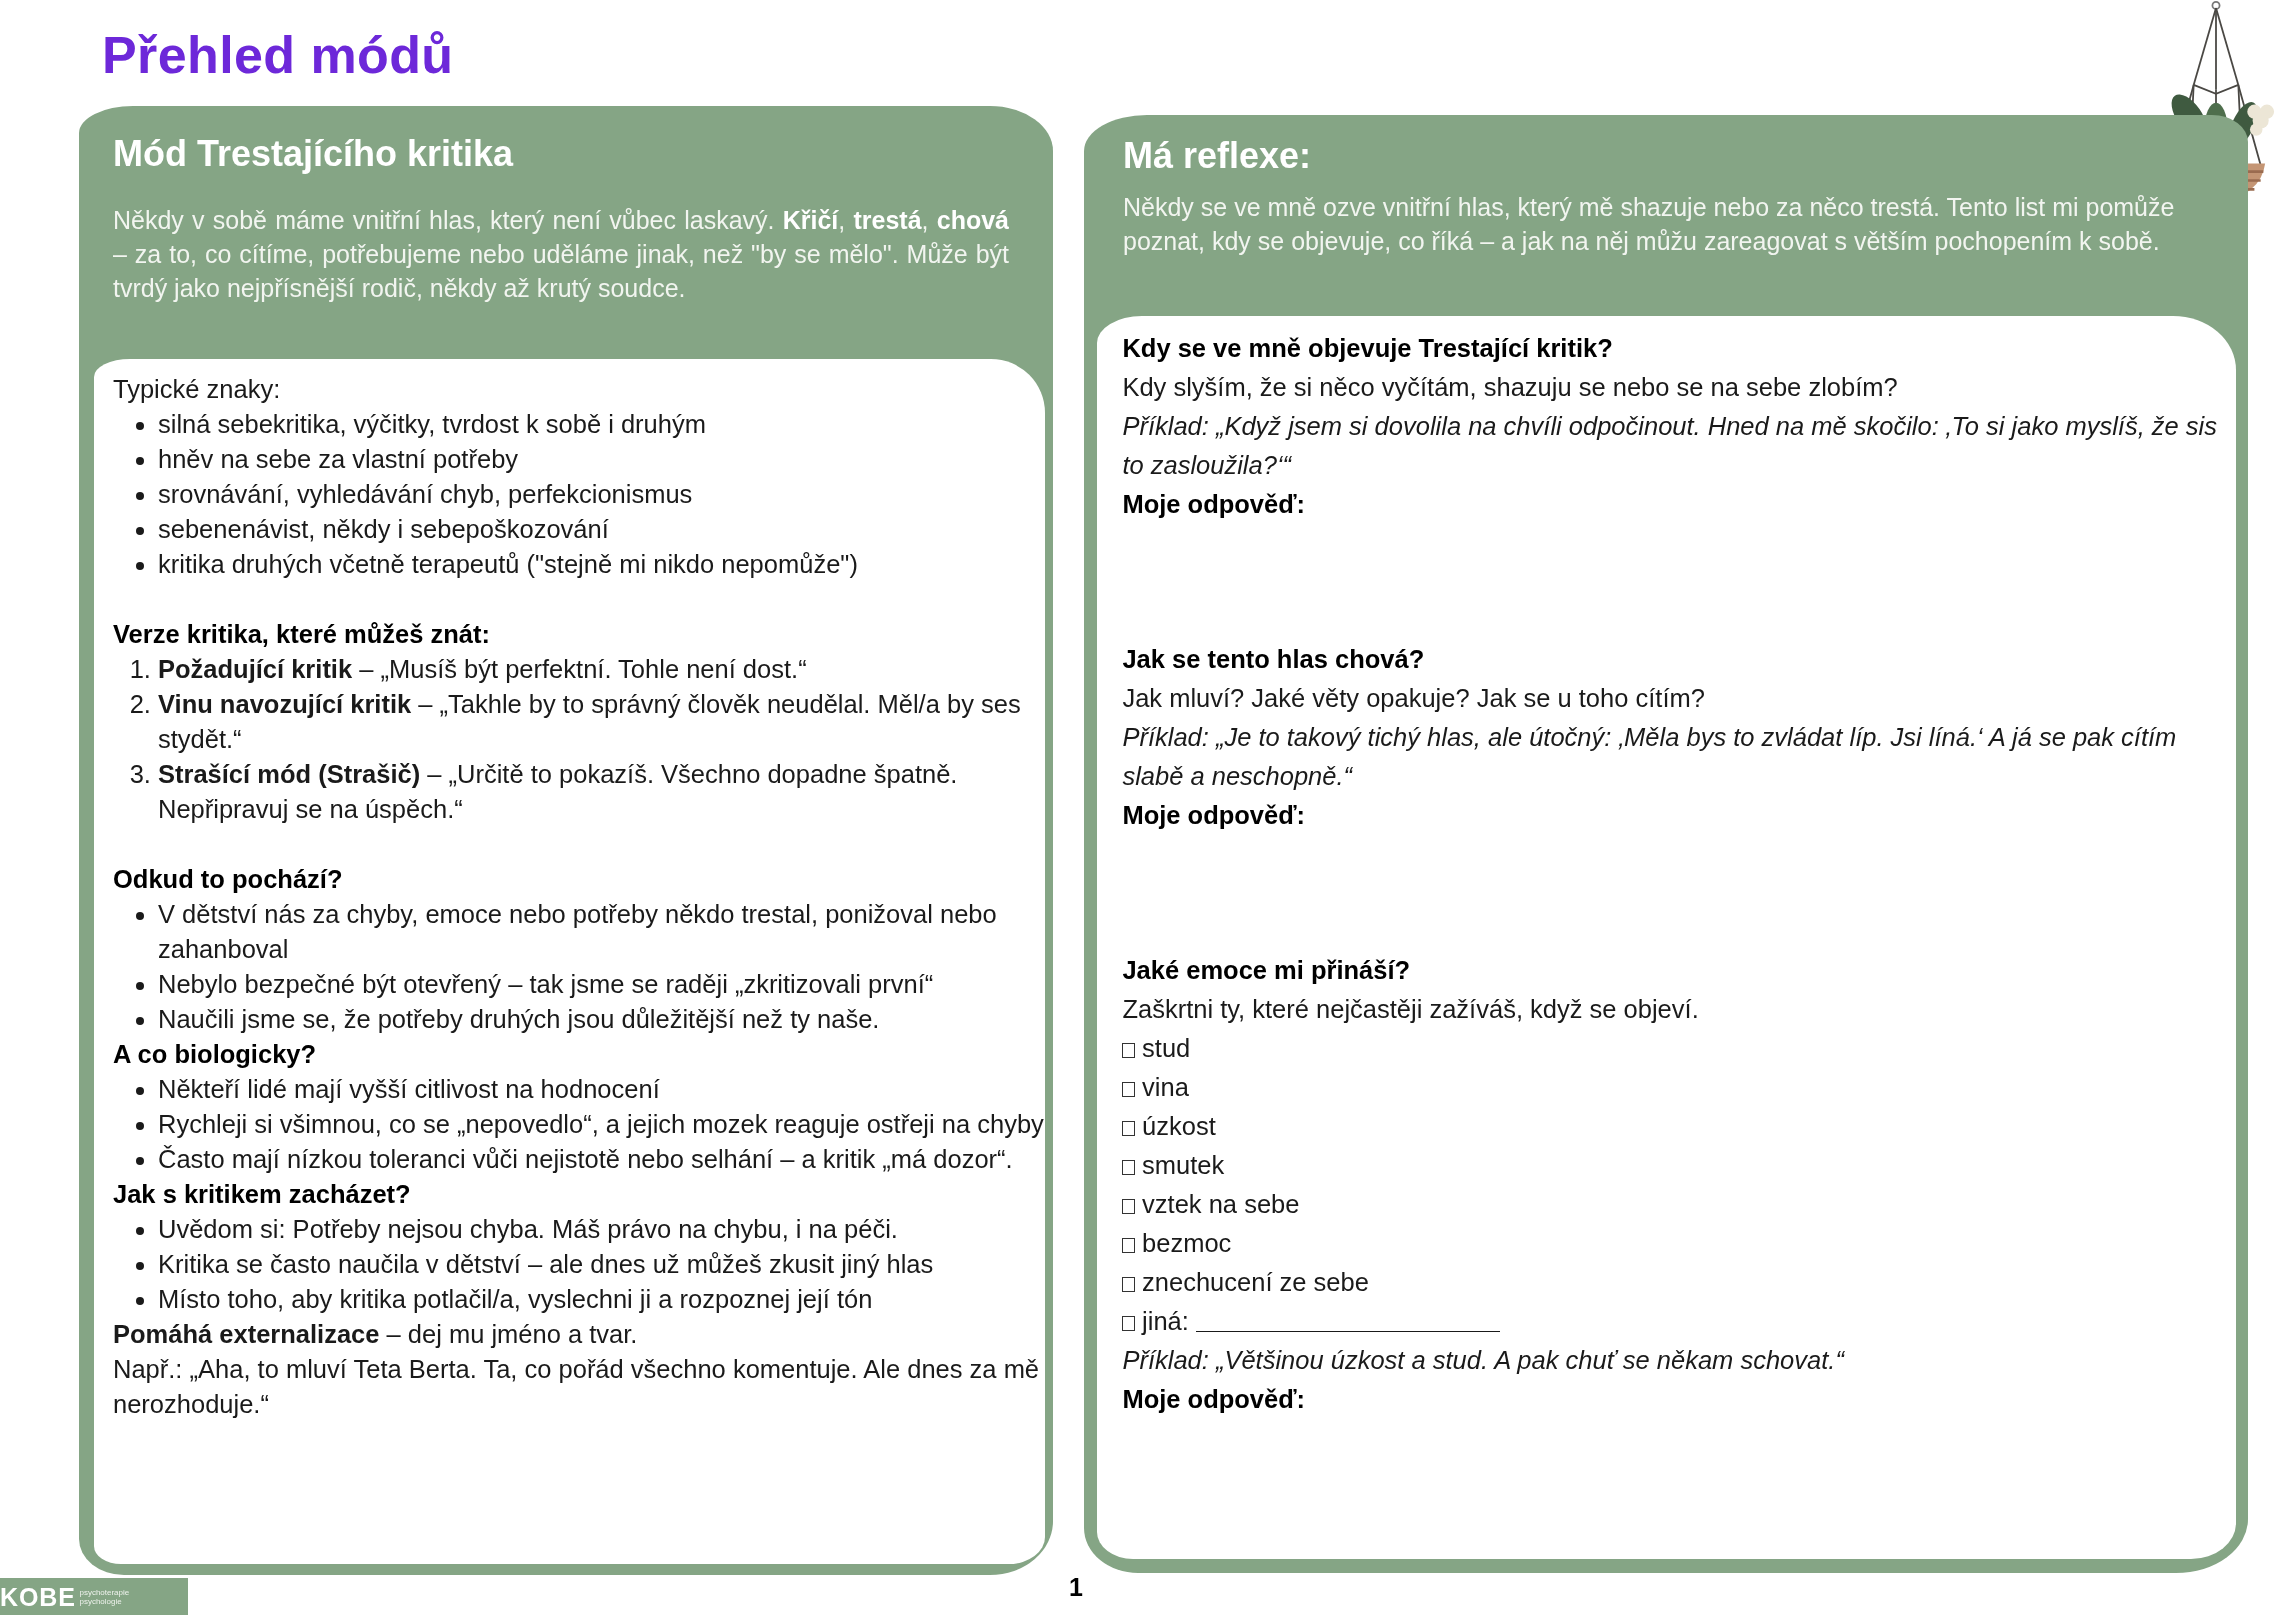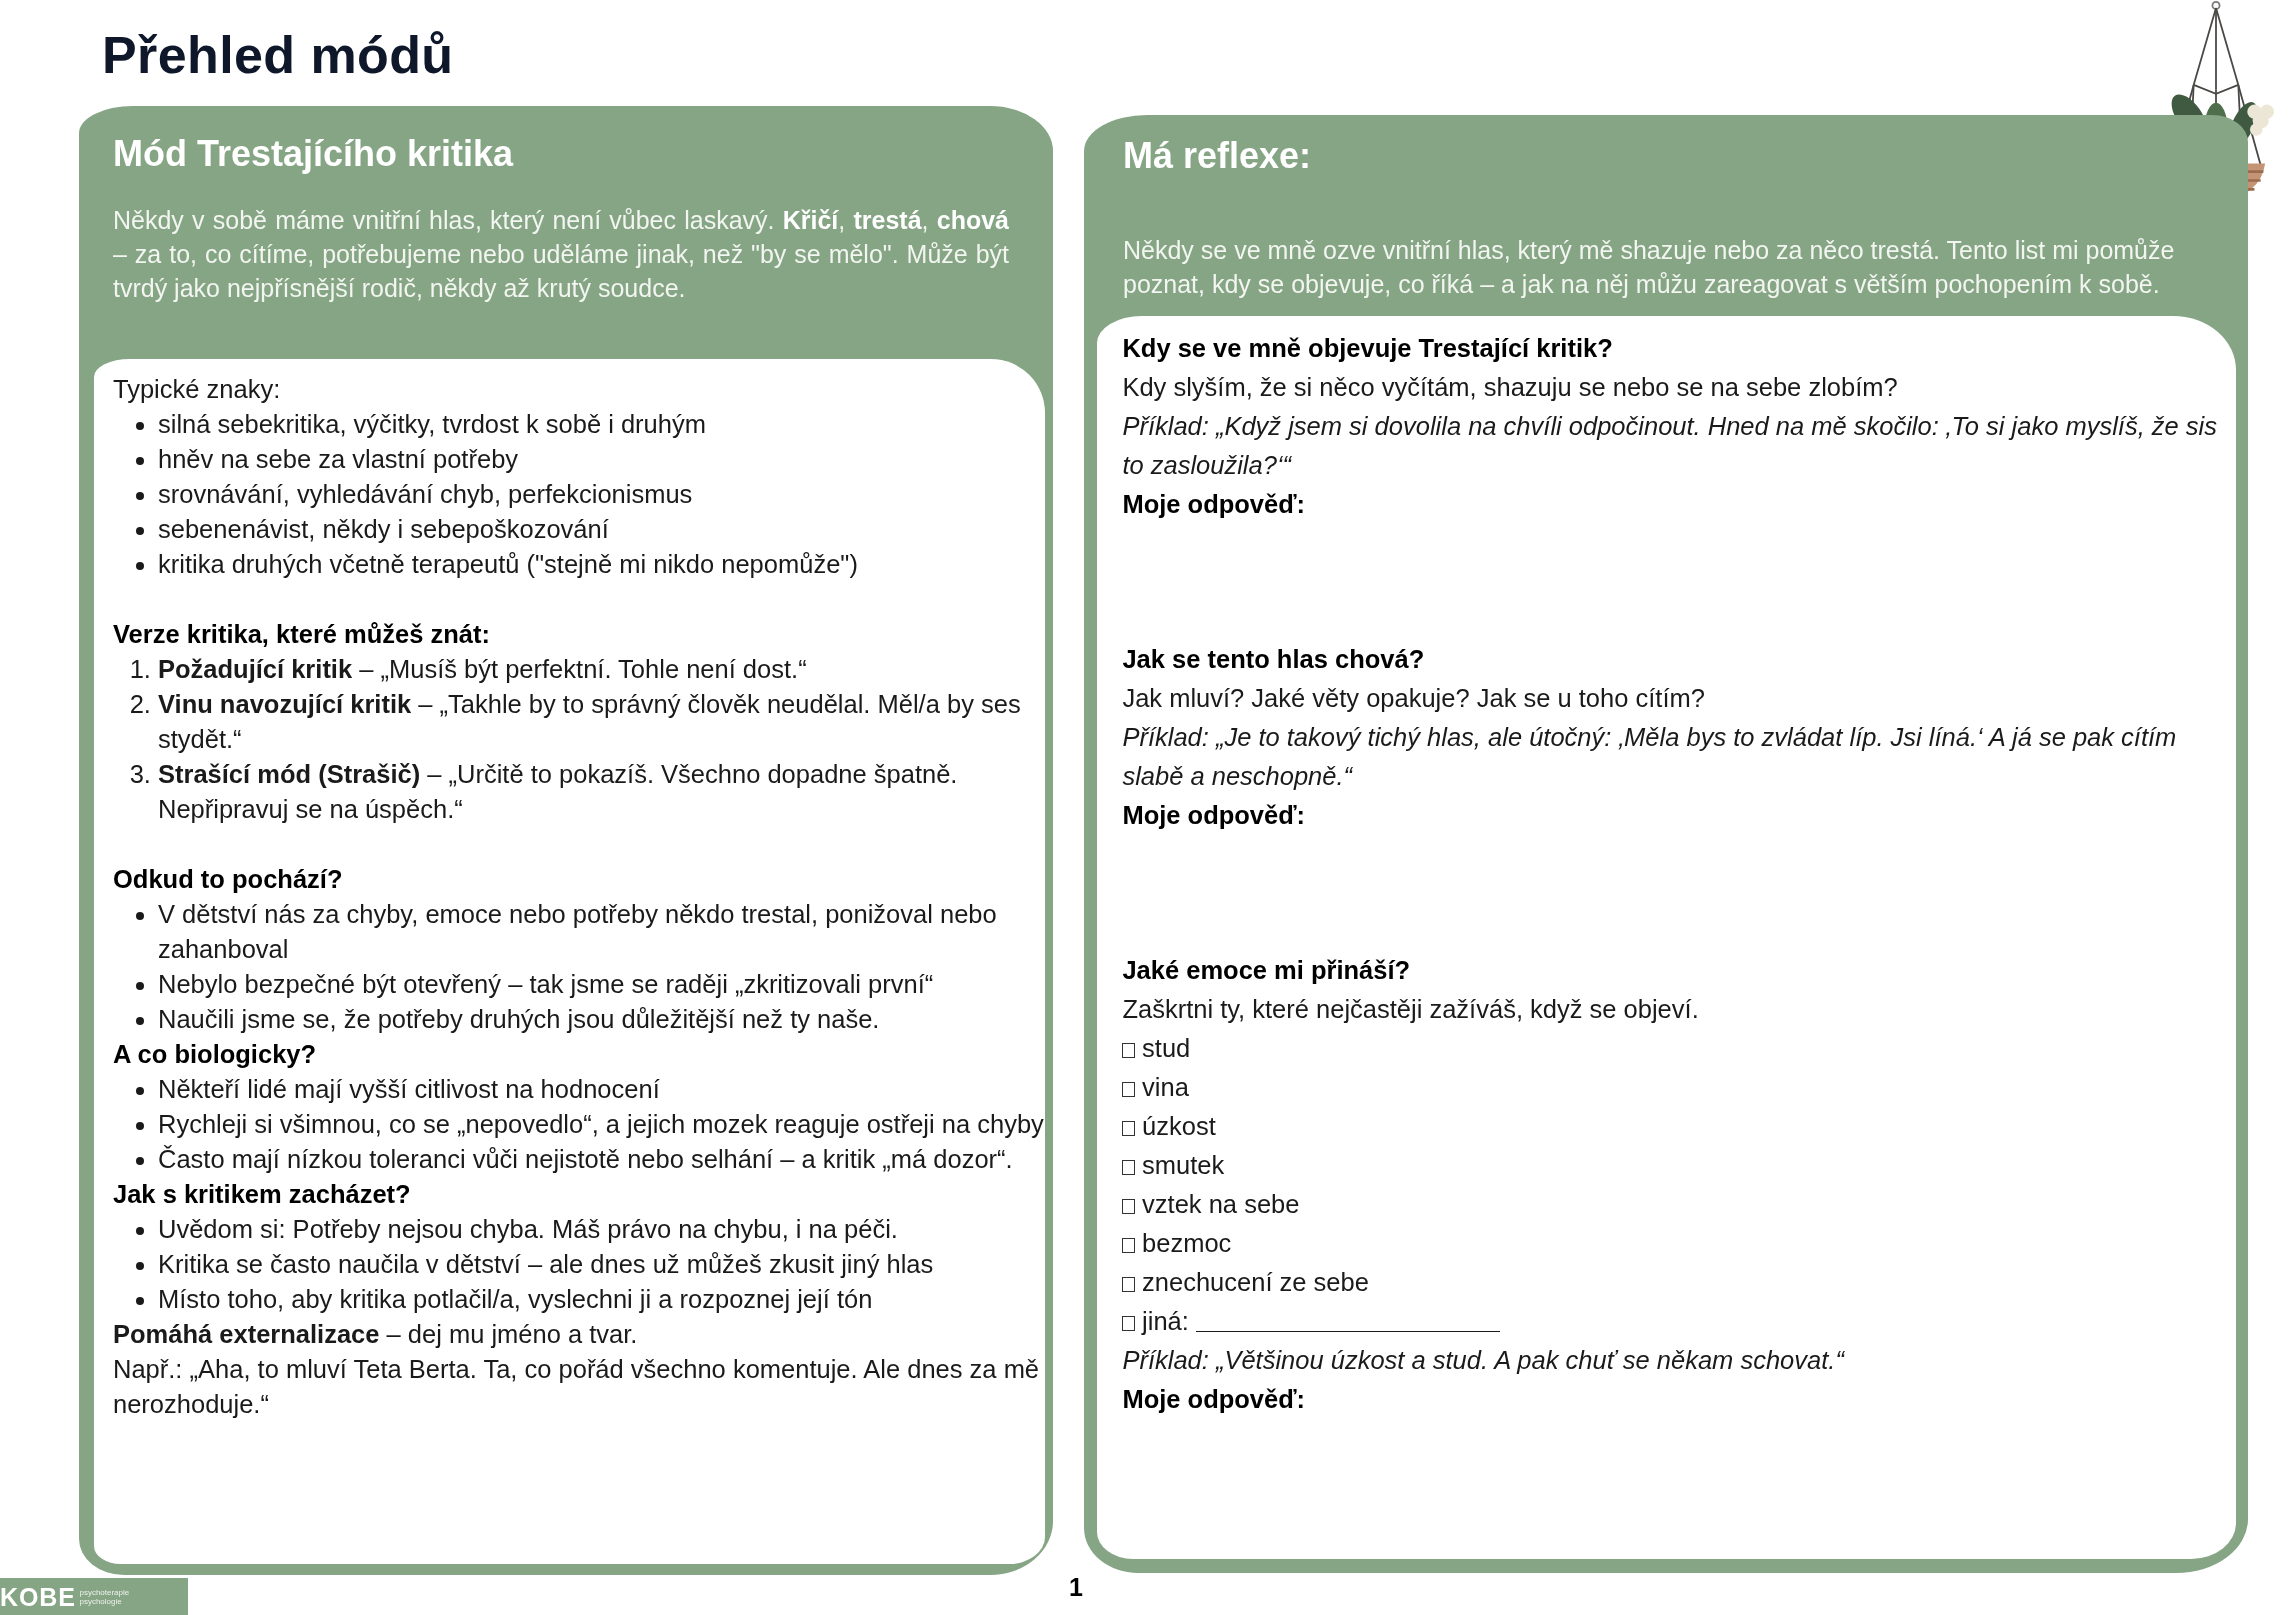--- a/index.html
+++ b/index.html
@@ -3,21 +3,21 @@
 <meta charset="utf-8">
 <style>
   html, body { margin:0; padding:0; }
   body {
     width:2293px; height:1616px; position:relative; overflow:hidden;
     background:#ffffff; color:#1a1a1a;
     font-family:"Liberation Sans", sans-serif;
   }
   .page-title {
     position:absolute; left:102px; top:25px; margin:0;
-    font-size:52px; font-weight:bold; color:#0f172a; letter-spacing:0.4px;
+    font-size:52px; font-weight:bold; color:#6d28d9; letter-spacing:0.4px;
   }
   .panel {
     position:absolute; background:#85a585;
   }
   .panel-left {
     left:79px; top:106px; width:974px; height:1469px;
     border-radius:54px 63px 63px 45px / 27px 45px 54px 36px;
   }
   .panel-right {
     left:1084px; top:115px; width:1164px; height:1458px;
@@ -26,21 +26,21 @@
   .panel-heading {
     position:absolute; margin:0; color:#ffffff; font-weight:bold; font-size:36px;
   }
   .panel-left .panel-heading { left:34px; top:27px; }
   .panel-right .panel-heading { left:39px; top:19.7px; }
   .panel-intro {
     position:absolute; margin:0; color:#f2f5f0; font-size:25px; font-weight:300;
     line-height:34px;
   }
   .panel-left .panel-intro { left:34px; top:97px; width:896px; text-align:justify; }
-  .panel-right .panel-intro { left:39px; top:75px; width:1084px;margin-top:43px; }
+  .panel-right .panel-intro { left:39px; top:75px; width:1084px; }
   .panel-intro b { font-weight:bold; color:#ffffff; }
 
   .inner {
     position:absolute; background:#ffffff;
   }
   .panel-left .inner {
     left:15px; top:253px; width:951px; height:1205px;
     border-radius:36px 54px 36px 27px / 18px 54px 27px 18px;
   }
   .panel-right .inner {

